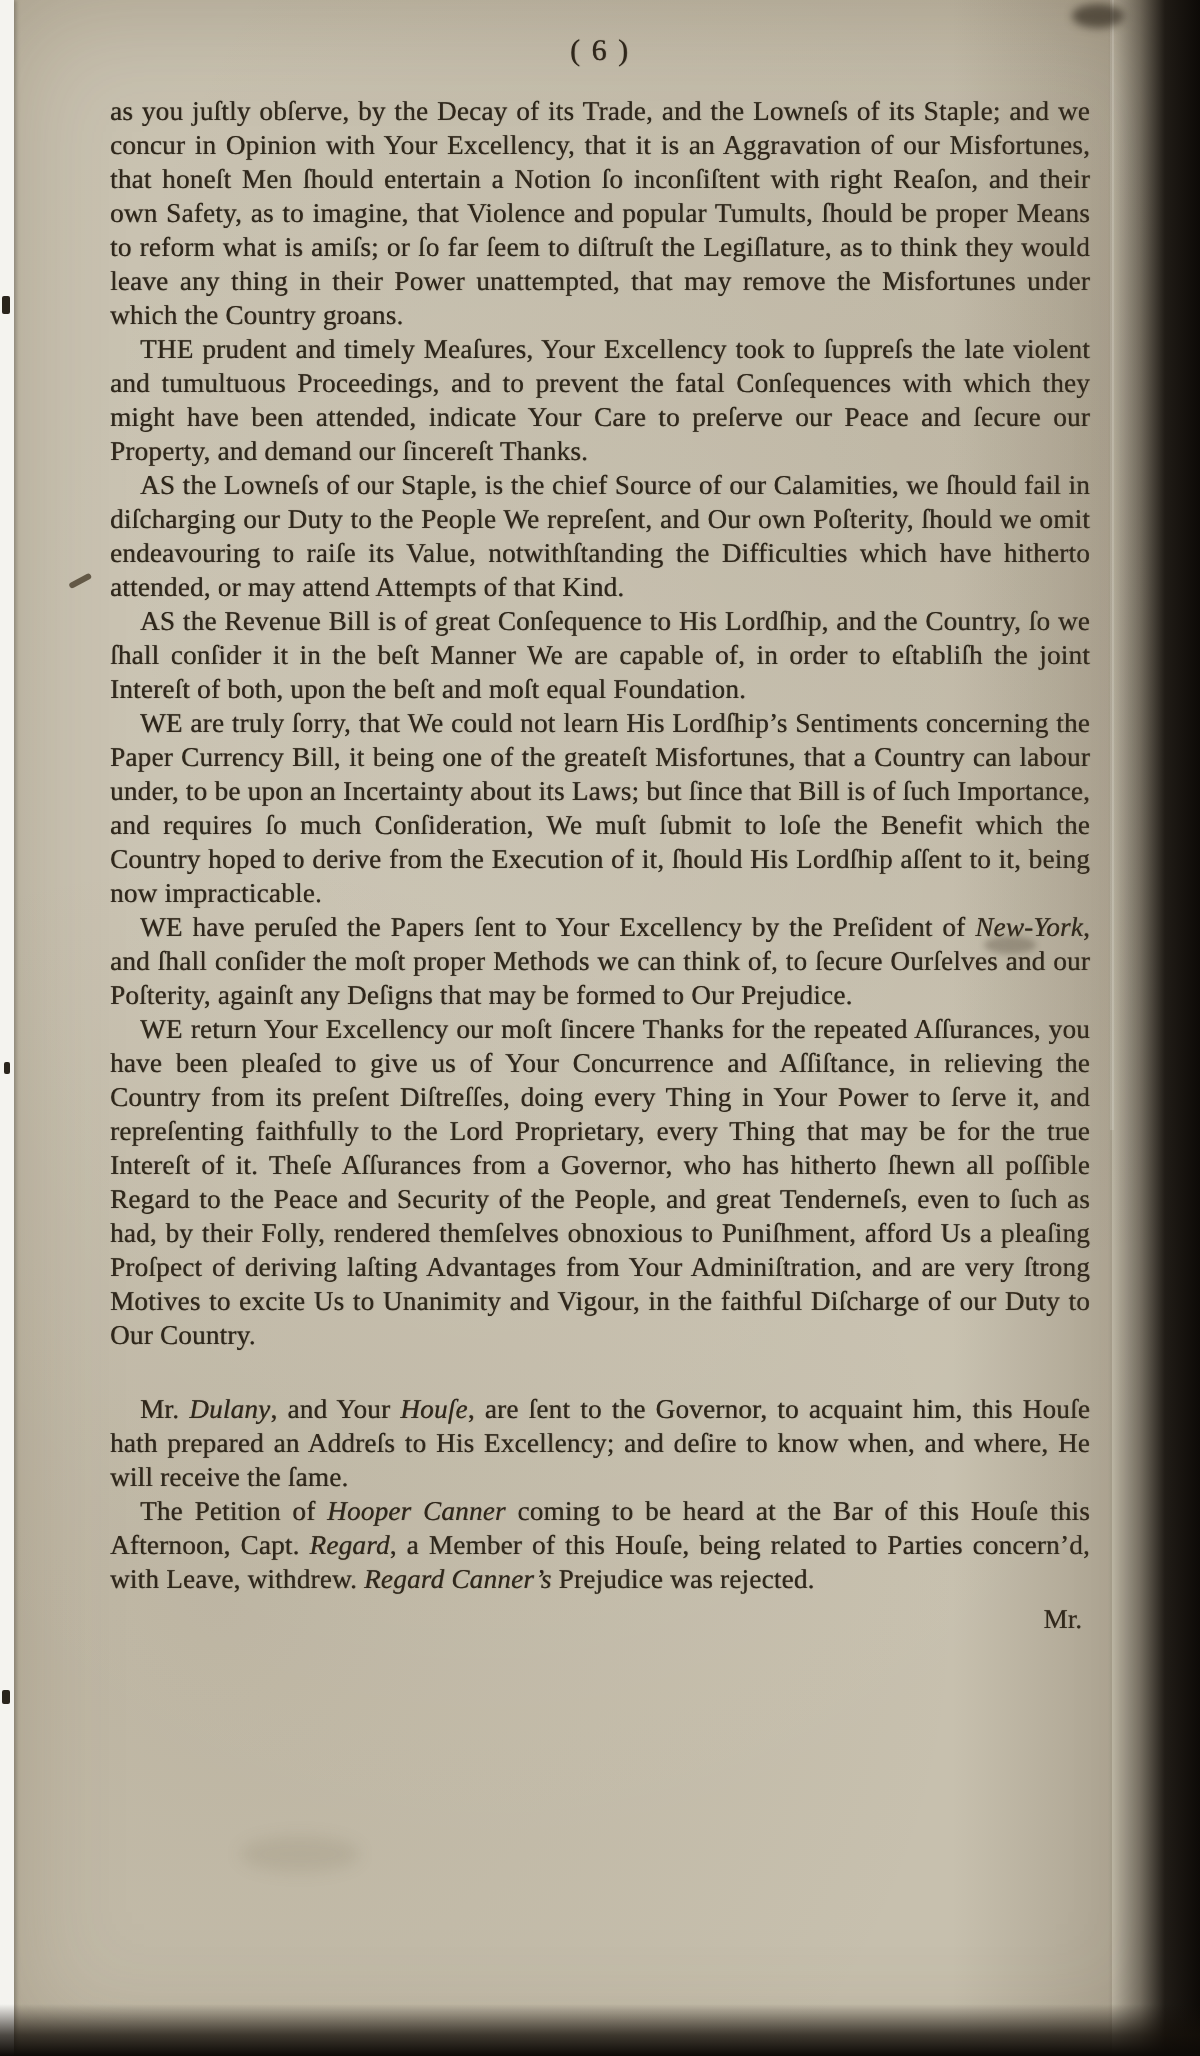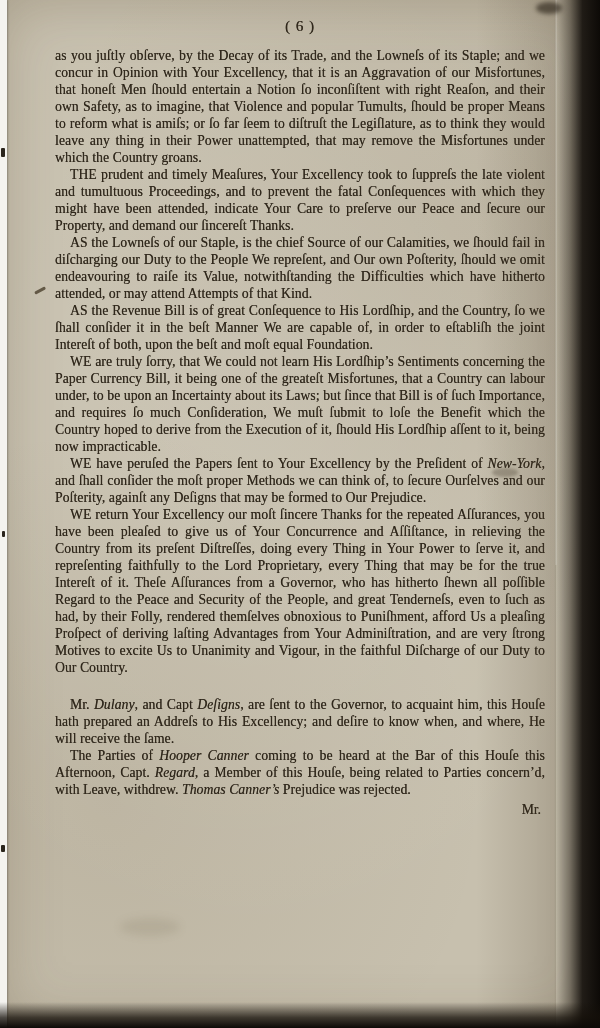--- a/index.html
+++ b/index.html
@@ -103,22 +103,22 @@
     <div class="page-number">( 6 )</div>
 
     <div class="body-text">
         <p><span>as you juſtly obſerve, by the Decay of its Trade, and the Lowneſs of its Staple; and we concur in Opinion with Your Excellency, that it is an Aggravation of our Misfortunes, that honeſt Men ſhould entertain a Notion ſo inconſiſtent with right Reaſon, and their own Safety, as to imagine, that Violence and popular Tumults, ſhould be proper Means to reform what is amiſs; or ſo far ſeem to diſtruſt the Legiſlature, as to think they would leave any thing in their Power unattempted, that may remove the Misfortunes under which the Country groans.</span></p>
         <p class="indent"><span>THE prudent and timely Meaſures, Your Excellency took to ſuppreſs the late violent and tumultuous Proceedings, and to prevent the fatal Conſequences with which they might have been attended, indicate Your Care to preſerve our Peace and ſecure our Property, and demand our ſincereſt Thanks.</span></p>
         <p class="indent"><span>AS the Lowneſs of our Staple, is the chief Source of our Calamities, we ſhould fail in diſcharging our Duty to the People We repreſent, and Our own Poſterity, ſhould we omit endeavouring to raiſe its Value, notwithſtanding the Difficulties which have hitherto attended, or may attend Attempts of that Kind.</span></p>
         <p class="indent"><span>AS the Revenue Bill is of great Conſequence to His Lordſhip, and the Country, ſo we ſhall conſider it in the beſt Manner We are capable of, in order to eſtabliſh the joint Intereſt of both, upon the beſt and moſt equal Foundation.</span></p>
         <p class="indent"><span>WE are truly ſorry, that We could not learn His Lordſhip’s Sentiments concerning the Paper Currency Bill, it being one of the greateſt Misfortunes, that a Country can labour under, to be upon an Incertainty about its Laws; but ſince that Bill is of ſuch Importance, and requires ſo much Conſideration, We muſt ſubmit to loſe the Benefit which the Country hoped to derive from the Execution of it, ſhould His Lordſhip aſſent to it, being now impracticable.</span></p>
         <p class="indent"><span>WE have peruſed the Papers ſent to Your Excellency by the Preſident of </span><i>New-York</i><span>, and ſhall conſider the moſt proper Methods we can think of, to ſecure Ourſelves and our Poſterity, againſt any Deſigns that may be formed to Our Prejudice.</span></p>
         <p class="indent"><span>WE return Your Excellency our moſt ſincere Thanks for the repeated Aſſurances, you have been pleaſed to give us of Your Concurrence and Aſſiſtance, in relieving the Country from its preſent Diſtreſſes, doing every Thing in Your Power to ſerve it, and repreſenting faithfully to the Lord Proprietary, every Thing that may be for the true Intereſt of it.  Theſe Aſſurances from a Governor, who has hitherto ſhewn all poſſible Regard to the Peace and Security of the People, and great Tenderneſs, even to ſuch as had, by their Folly, rendered themſelves obnoxious to Puniſhment, afford Us a pleaſing Proſpect of deriving laſting Advantages from Your Adminiſtration, and are very ſtrong Motives to excite Us to Unanimity and Vigour, in the faithful Diſcharge of our Duty to Our Country.</span></p>
-        <p class="indent gap"><span>Mr. </span><i>Dulany</i><span>, and Capt </span><i>Deſigns</i><span>, are ſent to the Governor, to acquaint him, this Houſe hath prepared an Addreſs to His Excellency; and deſire to know when, and where, He will receive the ſame.</span></p>
-        <p class="indent"><span>The Parties of </span><i>Hooper Canner</i><span> coming to be heard at the Bar of this Houſe this Afternoon, Capt. </span><i>Regard</i><span>, a Member of this Houſe, being related to Parties concern’d, with Leave, withdrew.  </span><i>Thomas Canner’s</i><span> Prejudice was rejected.</span></p>
+        <p class="indent gap"><span>Mr. </span><i>Dulany</i><span>, and Your </span><i>Houſe</i><span>, are ſent to the Governor, to acquaint him, this Houſe hath prepared an Addreſs to His Excellency; and deſire to know when, and where, He will receive the ſame.</span></p>
+        <p class="indent"><span>The Petition of </span><i>Hooper Canner</i><span> coming to be heard at the Bar of this Houſe this Afternoon, Capt. </span><i>Regard</i><span>, a Member of this Houſe, being related to Parties concern’d, with Leave, withdrew.  </span><i>Regard Canner’s</i><span> Prejudice was rejected.</span></p>
       </div>
 
     <div class="catchword">Mr.</div>
   </div>
 
   <div class="gutter-curve"></div>
   <div class="gutter-highlight"></div>
   <div class="gutter-right"></div>
   <div class="shadow-bottom"></div>
 

